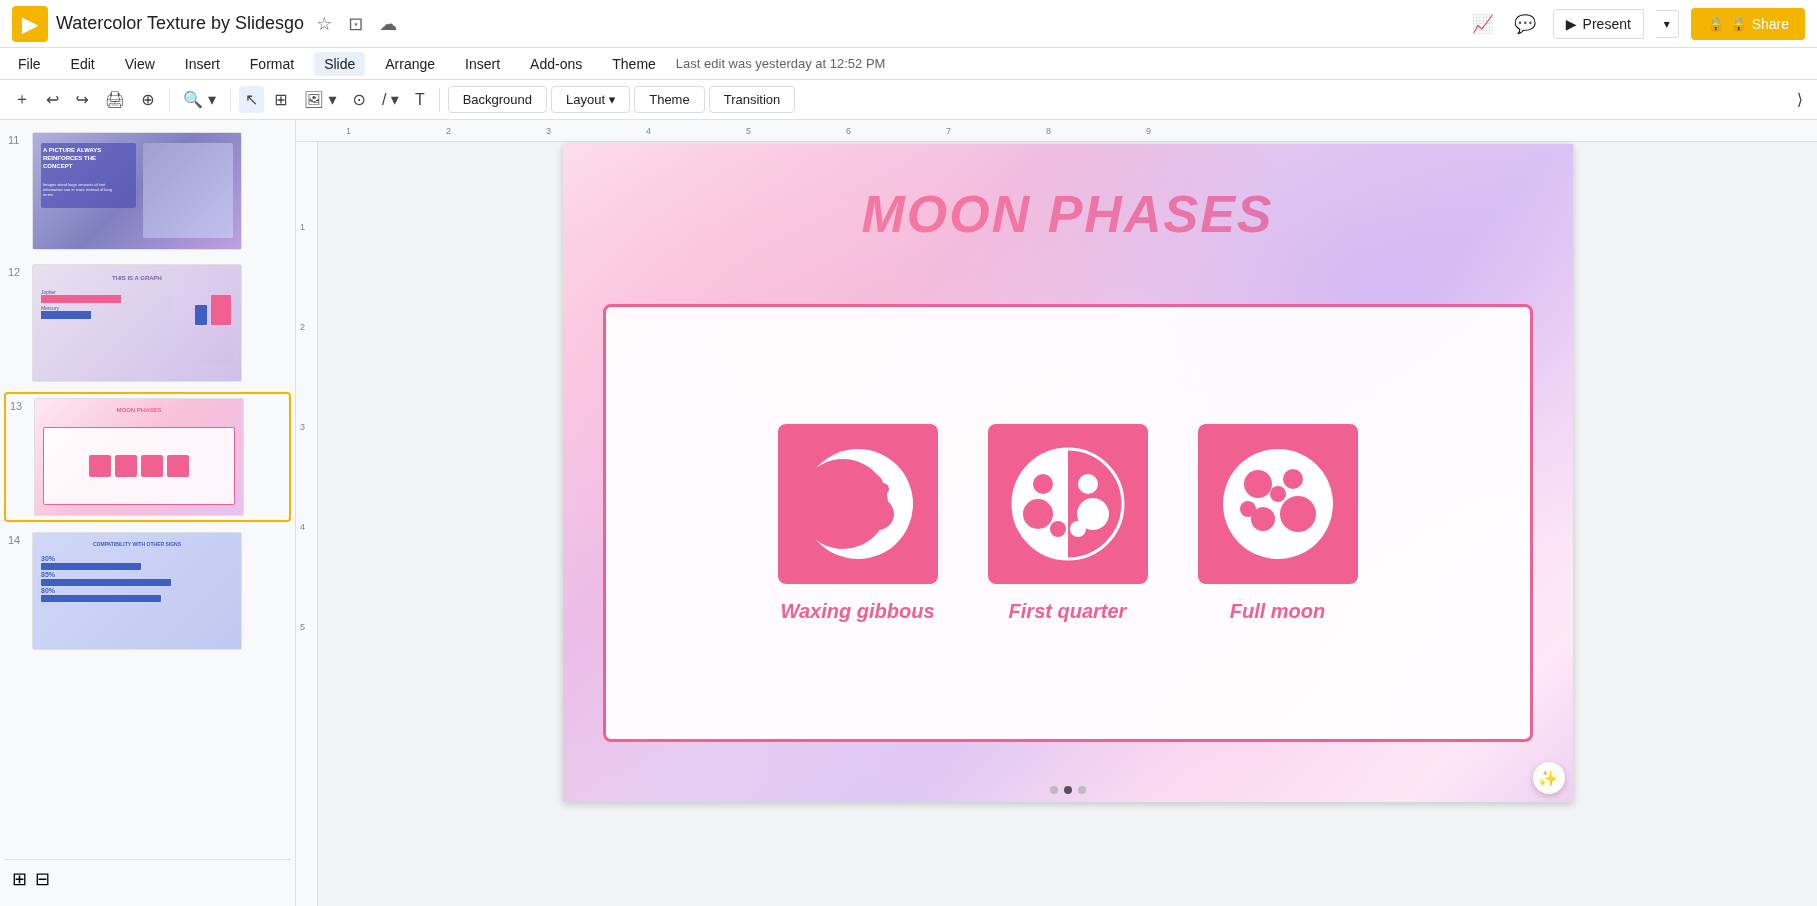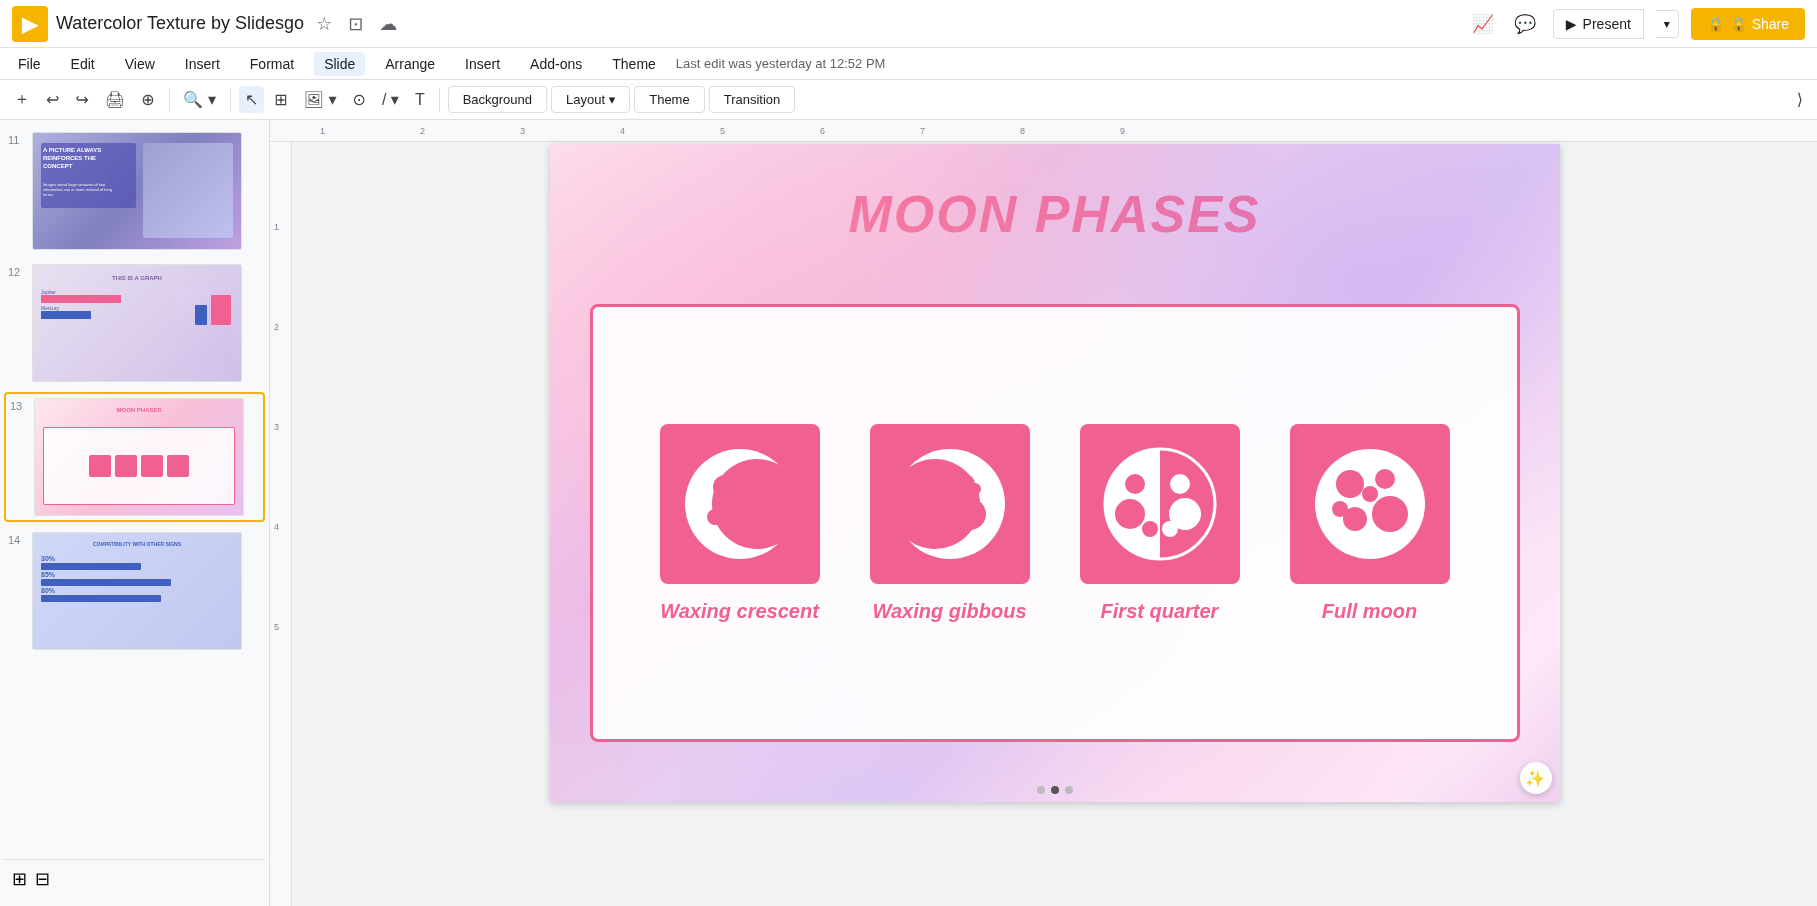--- a/index.html
+++ b/index.html
@@ -64,21 +64,21 @@
     .tb-action-btn {
       padding: 5px 14px; border: 1px solid #dadce0; border-radius: 4px;
       font-size: 13px; cursor: pointer; background: #fff; color: #202124;
     }
 
     
     #main { display: flex; height: calc(906px - 48px - 32px - 40px); }
 
     
     #sidebar {
-      width: 270px; background: #f8f9fa; overflow-y: auto;
+      width: 296px; background: #f8f9fa; overflow-y: auto;
       border-right: 1px solid #e0e0e0; padding: 8px 4px;
       display: flex; flex-direction: column; gap: 6px;
     }
     .slide-thumb {
       display: flex; align-items: flex-start; gap: 6px; padding: 4px;
       cursor: pointer; border-radius: 4px;
     }
     .slide-thumb.active { border: 2px solid #f4b400; border-radius: 4px; }
     .slide-num {
       font-size: 11px; color: #80868b; min-width: 18px; padding-top: 2px;
@@ -314,32 +314,20 @@
 
     <div id="slide-canvas">
 
       <div style="position:absolute;top:0;left:0;right:0;bottom:0;background:radial-gradient(ellipse at 20% 30%,rgba(255,180,210,0.5) 0%,transparent 50%),radial-gradient(ellipse at 80% 20%,rgba(200,160,240,0.4) 0%,transparent 40%),radial-gradient(ellipse at 60% 80%,rgba(255,200,230,0.4) 0%,transparent 40%),radial-gradient(ellipse at 10% 70%,rgba(220,180,255,0.3) 0%,transparent 40%);pointer-events:none;"></div>
 
       <div id="slide-title">MOON PHASES</div>
 
       <div id="phases-card">
         <div id="phases-row">
 
-          <div class="phase-item">
-            <div class="phase-icon">
-              <svg class="moon-svg" viewBox="0 0 130 130">
-                <circle cx="65" cy="65" r="55" fill="white"></circle>
-                <circle cx="82" cy="65" r="45" fill="#f06090"></circle>
-                <circle cx="50" cy="48" r="12" fill="#f06090"></circle>
-                <circle cx="72" cy="80" r="18" fill="#f06090"></circle>
-                <circle cx="40" cy="78" r="8" fill="#f06090"></circle>
-              </svg>
-            </div>
-            <div class="phase-label">Waxing crescent</div>
-          </div>
 
           <div class="phase-item">
             <div class="phase-icon">
               <svg class="moon-svg" viewBox="0 0 130 130">
                 <circle cx="65" cy="65" r="55" fill="white"></circle>
 
                 <circle cx="50" cy="65" r="45" fill="#f06090"></circle>
 
                 <circle cx="80" cy="45" r="10" fill="#f06090"></circle>
                 <circle cx="85" cy="75" r="16" fill="#f06090"></circle>

